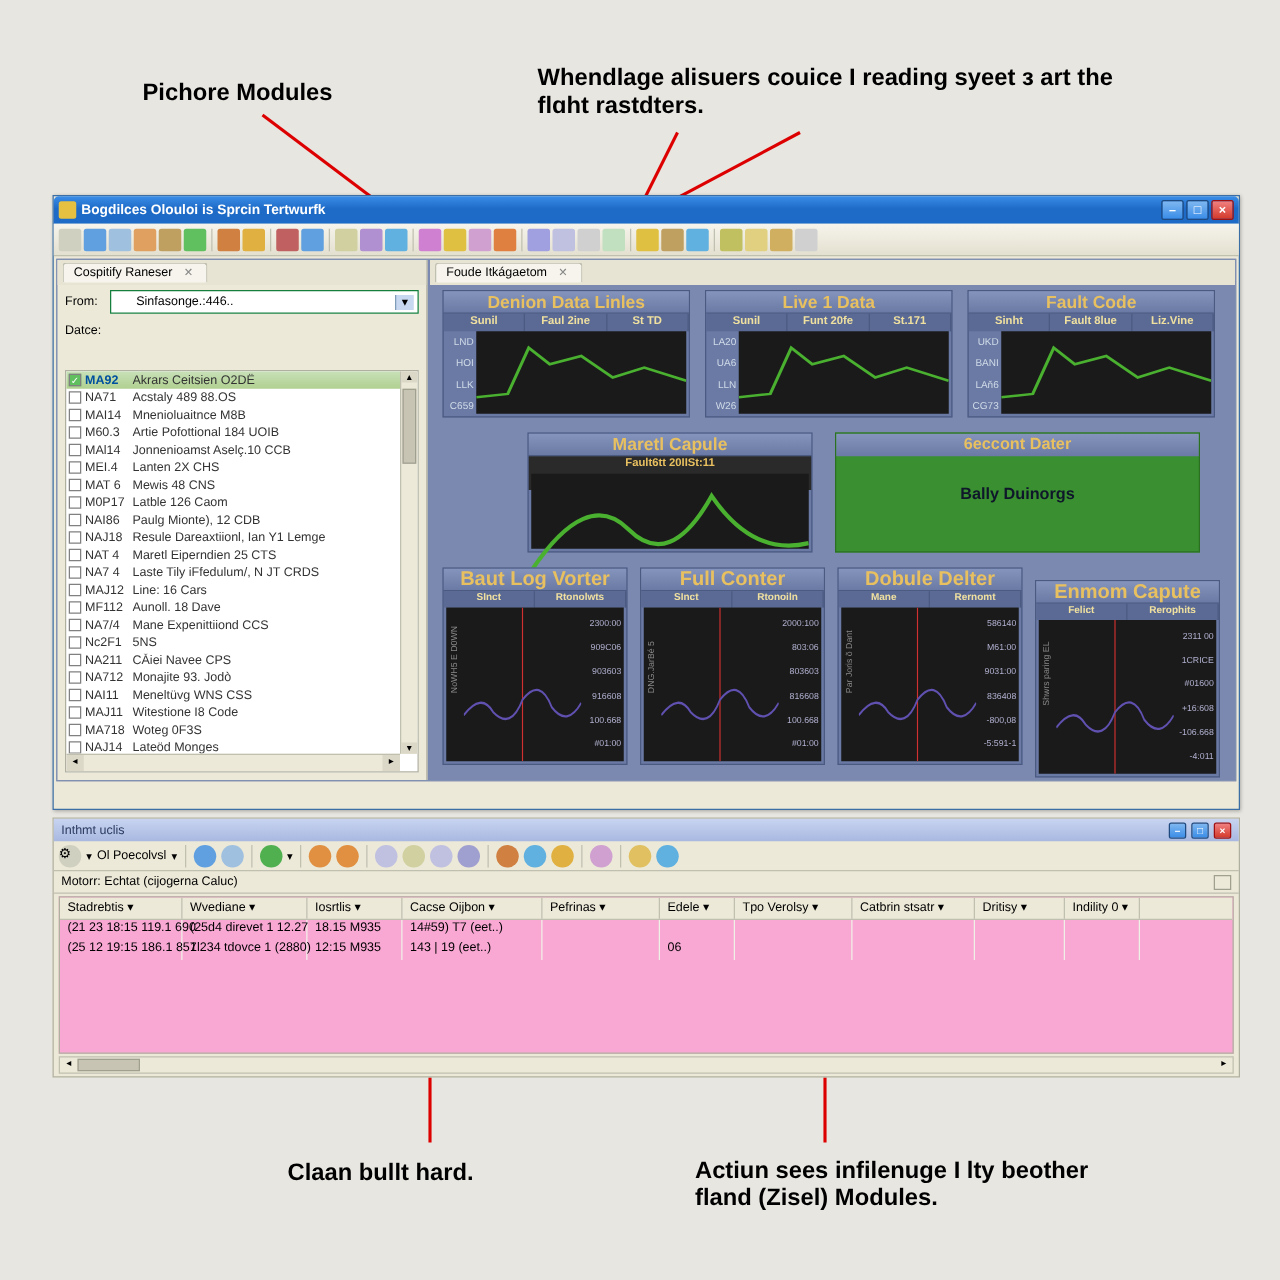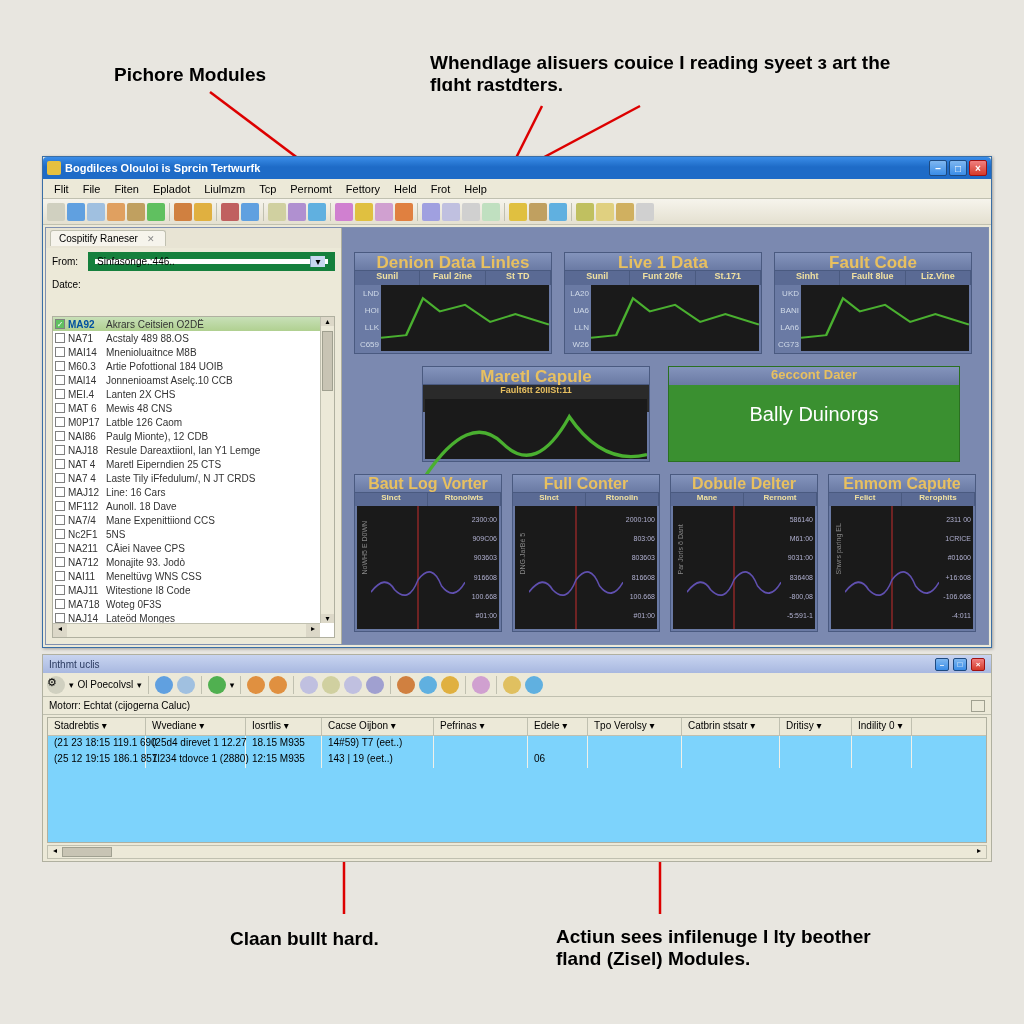--- a/index.html
+++ b/index.html
@@ -32,21 +32,21 @@
 
 
 .sidebar { position: absolute; left: 0; top: 0; width: 296px; height: 100%; background: #ece9d8; border-right: 1px solid #b0b0a0; }
 .tab-strip { height: 20px; background: #e8e4d4; display: flex; align-items: center; padding-left: 4px; }
 .tab { background: #f6f4ec; padding: 2px 8px; font-size: 10px; border: 1px solid #c0c0b0; border-bottom: none; border-radius: 3px 3px 0 0; }
 .tab-close { margin-left: 6px; font-size: 9px; color: #888; padding: 0 3px; }
 .sidebar-header { height: 16px; background: linear-gradient(#c8d4f0,#a8b8e0); font-size: 10px; padding: 1px 6px; color: #2a3a60; display: flex; justify-content: space-between; }
 .sidebar-header .x { color: #666; }
 .form-row { display: flex; align-items: center; padding: 4px 6px; gap: 6px; }
 .form-row label { font-size: 10px; width: 30px; }
-.dropdown { flex: 1; height: 19px; border: 7px solid #15803d; background: #fff; display: flex; align-items: center; padding: 0 2px; font-size: 10px; position: relative; }
+.dropdown { flex: 1; height: 19px; border: 1px solid #15803d; background: #fff; display: flex; align-items: center; padding: 0 20px; font-size: 10px; position: relative; }
 .dropdown::after { content: '▾'; position: absolute; right: 3px; background: #c8d8f0; width: 14px; text-align: center; border-left: 1px solid #7f9db9; }
 .list { position: absolute; left: 6px; right: 6px; top: 88px; bottom: 6px; border: 1px solid #b0b0a0; background: #fff; overflow: hidden; }
 .list-inner { position: absolute; inset: 0 14px 14px 0; overflow: hidden; }
 .list-row { display: flex; align-items: center; height: 14px; padding: 0 2px; font-size: 10px; }
 .list-row.sel { background: linear-gradient(#c8e0b8,#b0d090); }
 .check { width: 10px; height: 10px; border: 1px solid #808080; margin-right: 3px; background: #fff; }
 .list-code { width: 38px; color: #333; }
 .list-code.sel { color: #0050a0; font-weight: bold; }
 .list-desc { flex: 1; color: #333; white-space: nowrap; overflow: hidden; }
 .vscroll { position: absolute; right: 0; top: 0; bottom: 14px; width: 14px; background: #ece9d8; border-left: 1px solid #c0c0b0; }
@@ -56,37 +56,37 @@
 .hscroll { position: absolute; left: 0; right: 14px; bottom: 0; height: 14px; background: #ece9d8; border-top: 1px solid #c0c0b0; }
 .hscroll::before { content: '◂'; position: absolute; left: 0; top: 0; bottom: 0; width: 14px; text-align: center; font-size: 8px; background: #dcd8c8; }
 .hscroll::after { content: '▸'; position: absolute; right: 0; top: 0; bottom: 0; width: 14px; text-align: center; font-size: 8px; background: #dcd8c8; }
 
 
 .dashboard { position: absolute; left: 298px; top: 0; right: 0; bottom: 0; }
 .dash-tab-strip { height: 20px; background: #e8e4d4; display: flex; align-items: center; padding-left: 4px; }
 .dash-body { position: absolute; inset: 20px 4px 4px 4px; background: #7b89b0; }
 
 .panel { position: absolute; background: #6a7aa4; border: 1px solid #4a5a80; }
-.panel-title { height: 18px; background: linear-gradient(#8494bc,#6a7aa4); text-align: center; font-weight: bold; font-size: 17px; color: #e8c060; border-bottom: 1px solid #4a5a80; }
+.panel-title { height: 18px; background: linear-gradient(#8494bc,#6a7aa4); text-align: center; font-weight: bold; font-size: 14px; color: #e8c060; border-bottom: 1px solid #4a5a80; }
 .panel-hdr-row { height: 14px; display: flex; background: #5a6a94; }
 .panel-hdr-row span { flex: 1; text-align: center; font-size: 9px; color: #f0e0a0; font-weight: bold; border-right: 1px solid #4a5a80; }
 .panel-side-labels { position: absolute; left: 0; top: 32px; bottom: 0; width: 26px; display: flex; flex-direction: column; justify-content: space-around; }
 .panel-side-labels span { font-size: 8px; color: #d0dae8; text-align: right; padding-right: 2px; }
 .panel-chart { position: absolute; left: 26px; right: 2px; top: 32px; bottom: 2px; background: #1a1a1a; }
 .panel-chart svg { width: 100%; height: 100%; }
 
 .panel-mid { position: absolute; background: #6a7aa4; border: 1px solid #4a5a80; }
 .panel-mid .panel-title { color: #e8c060; }
 .panel-mid .mid-hdr { height: 27px; display: flex; background: #2a2a2a; justify-content: center; gap: 0; }
 .panel-mid .mid-hdr span { font-size: 9px; color: #e8c060; font-weight: bold; }
 .panel-mid .mid-chart { position: absolute; left: 2px; right: 2px; top: 32px; bottom: 2px; background: #1a1a1a; }
 
 .big-btn { position: absolute; background: #3a9030; border: 1px solid #2a7020; display: flex; align-items: center; justify-content: center; }
 .big-btn-title { position: absolute; top: 0; left: 0; right: 0; height: 18px; background: linear-gradient(#8494bc,#6a7aa4); text-align: center; font-weight: bold; font-size: 13px; color: #e8c060; }
-.big-btn-text { color: #ffffff; font-size: 20px; font-weight: normal; }
+.big-btn-text { color: #0f172a; font-size: 13px; font-weight: bold; }
 
 .panel-small { position: absolute; background: #6a7aa4; border: 1px solid #4a5a80; }
 .panel-small .panel-title { font-size: 16px; }
 .panel-small .sm-hdr { height: 13px; display: flex; background: #5a6a94; }
 .panel-small .sm-hdr span { flex: 1; text-align: center; font-size: 8px; color: #f0e0a0; font-weight: bold; border-right: 1px solid #4a5a80; }
 .panel-small .sm-chart { position: absolute; left: 2px; right: 2px; top: 31px; bottom: 2px; background: #1a1a1a; display: flex; }
 .sm-axis { width: 14px; display: flex; flex-direction: column; justify-content: center; }
 .sm-axis span { font-size: 7px; color: #888; transform: rotate(-90deg); white-space: nowrap; }
 .sm-values { position: absolute; right: 2px; top: 4px; bottom: 4px; width: 32px; display: flex; flex-direction: column; justify-content: space-around; }
 .sm-values span { font-size: 7px; color: #b0b0d0; text-align: right; }
@@ -95,21 +95,21 @@
 
 
 .bottom-panel { position: absolute; left: 42px; top: 654px; width: 950px; height: 208px; border: 1px solid #b0b0a0; background: #ece9d8; }
 .bp-title { height: 18px; background: linear-gradient(#c8d4f0,#a8b8e0); font-size: 10px; padding: 1px 6px; color: #2a3a60; display: flex; justify-content: space-between; align-items: center; }
 .bp-title-icons { display: flex; gap: 2px; }
 .bp-title-icons .winbtn { width: 14px; height: 13px; font-size: 8px; }
 .bp-toolbar { height: 24px; display: flex; align-items: center; padding: 0 4px; gap: 4px; border-bottom: 1px solid #c0c0b0; }
 .mini-icon { width: 18px; height: 18px; display: inline-block; border-radius: 9px; }
 .bp-info { height: 18px; padding: 2px 6px; font-size: 10px; border-bottom: 1px solid #c0c0b0; display: flex; align-items: center; }
 .bp-info-box { margin-left: auto; width: 14px; height: 12px; border: 1px solid #a0a090; }
-.bp-grid { position: absolute; left: 4px; right: 4px; top: 62px; bottom: 18px; border: 1px solid #b0b0a0; background: #7dd3fc; overflow: hidden; }
+.bp-grid { position: absolute; left: 4px; right: 4px; top: 62px; bottom: 18px; border: 1px solid #b0b0a0; background: #f9a8d4; overflow: hidden; }
 .bp-colhdr { height: 18px; display: flex; background: #ece9d8; border-bottom: 1px solid #c0c0b0; }
 .bp-colhdr span { padding: 2px 6px; font-size: 10px; border-right: 1px solid #c0c0b0; white-space: nowrap; }
 .bp-row { height: 16px; display: flex; font-size: 10px; }
 .bp-row span { padding: 1px 6px; border-right: 1px solid #f0f0e8; white-space: nowrap; }
 .bp-hscroll { position: absolute; left: 4px; right: 4px; bottom: 2px; height: 14px; background: #ece9d8; border: 1px solid #c0c0b0; }
 .bp-hscroll .hthumb { position: absolute; left: 14px; width: 50px; top: 1px; bottom: 1px; background: #c8c4b4; border: 1px solid #a0a090; }
 .bp-hscroll::before { content: '◂'; position: absolute; left: 0; width: 14px; text-align: center; font-size: 8px; }
 .bp-hscroll::after { content: '▸'; position: absolute; right: 0; width: 14px; text-align: center; font-size: 8px; }
 
 </style>
@@ -135,33 +135,20 @@
 </svg>
 
 <div class="window">
   <div class="titlebar">
     <div class="titlebar-icon"></div>
     <div class="titlebar-text">Bogdilces Olouloi is Sprcin Tertwurfk</div>
     <div class="winbtn min">–</div>
     <div class="winbtn max">□</div>
     <div class="winbtn close">×</div>
   </div>
-  <div class="menubar" id="menubar">
-      <span>Flit</span>
-      <span>File</span>
-      <span>Fiten</span>
-      <span>Epladot</span>
-      <span>Liulmzm</span>
-      <span>Tcp</span>
-      <span>Pernomt</span>
-      <span>Fettory</span>
-      <span>Held</span>
-      <span>Frot</span>
-      <span>Help</span>
-    </div>
   <div class="toolbar" id="toolbar">
       <div class="toolbtn" style="background: rgb(208, 208, 192);"></div>
       <div class="toolbtn" style="background: rgb(96, 160, 224);"></div>
       <div class="toolbtn" style="background: rgb(160, 192, 224);"></div>
       <div class="toolbtn" style="background: rgb(224, 160, 96);"></div>
       <div class="toolbtn" style="background: rgb(192, 160, 96);"></div>
       <div class="toolbtn" style="background: rgb(96, 192, 96);"></div>
       <div class="sep"></div>
       <div class="toolbtn" style="background: rgb(208, 128, 64);"></div>
       <div class="toolbtn" style="background: rgb(224, 176, 64);"></div>
@@ -320,20 +307,23 @@
             </div>
           </div>
         <div class="vscroll">
             <div class="vthumb"></div>
           </div>
         <div class="hscroll"></div>
       </div>
     </div>
 
     <div class="dashboard">
+      <div class="dash-tab-strip">
+        <div class="tab"><span>Foude Itkágaetom</span><span class="tab-close">✕</span></div>
+      </div>
       <div class="dash-body" id="dash-body">
           <div class="panel" style="left: 6px; top: 4px; width: 198px; height: 102px;">
             <div class="panel-title">Denion Data Linles</div>
             <div class="panel-hdr-row">
               <span>Sunil</span>
               <span>Faul 2ine</span>
               <span>St TD</span>
             </div>
             <div class="panel-side-labels">
               <span>LND</span>
@@ -459,21 +449,21 @@
               <div class="sm-values">
                 <span>586140</span>
                 <span>M61:00</span>
                 <span>9031:00</span>
                 <span>836408</span>
                 <span>-800,08</span>
                 <span>-5:591-1</span>
               </div>
             </div>
           </div>
-          <div class="panel-small" style="left: 480px; top: 226px; width: 148px; height: 158px;">
+          <div class="panel-small" style="left: 480px; top: 236px; width: 148px; height: 158px;">
             <div class="panel-title">Enmom Capute</div>
             <div class="sm-hdr">
               <span>Felict</span>
               <span>Rerophits</span>
             </div>
             <div class="sm-chart">
               <div class="sm-axis">
                 <span>Shwrs paring EL</span>
               </div>
               <div class="sm-plot"><svg viewBox="0 0 100 100" preserveAspectRatio="none">

